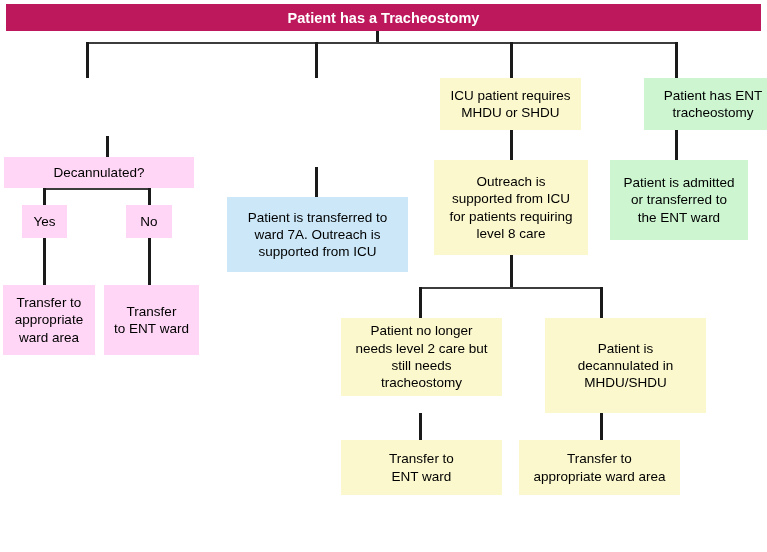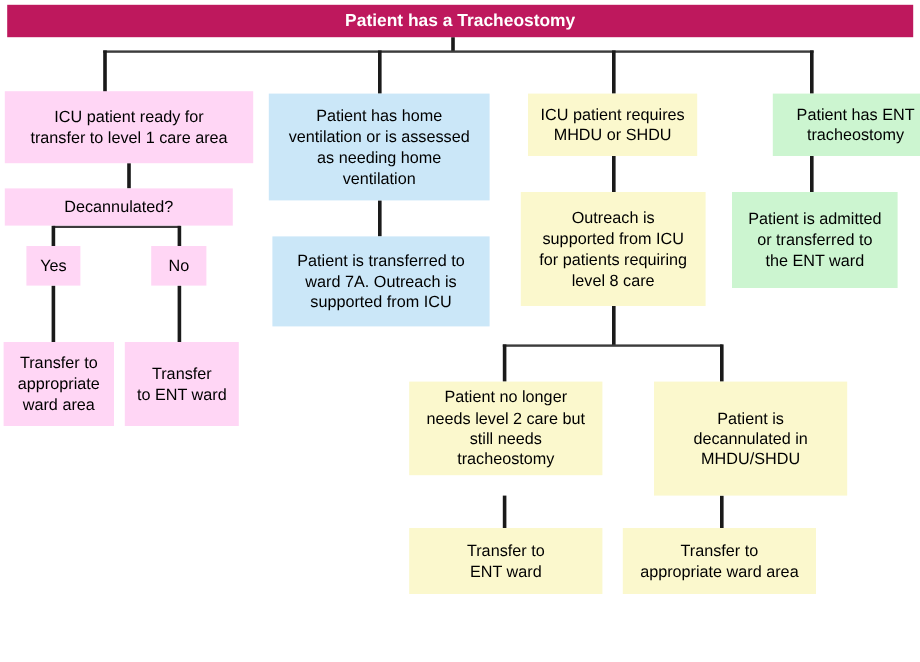--- a/index.html
+++ b/index.html
@@ -63,22 +63,20 @@
 
   <div class="title-bar banner" style="left:6px; top:4px; width:755px; height:27px;">Patient has a Tracheostomy</div>
 
   <div class="edge v" style="left:376px; top:31px; width:3px; height:12px;"></div>
   <div class="edge h thin" style="left:86px; top:42px; width:592px; height:2px;"></div>
   <div class="edge v" style="left:86px; top:42px; width:3px; height:36px;"></div>
   <div class="edge v" style="left:315px; top:42px; width:3px; height:36px;"></div>
   <div class="edge v" style="left:510px; top:42px; width:3px; height:36px;"></div>
   <div class="edge v" style="left:675px; top:42px; width:3px; height:36px;"></div>
 
-  <div class="node pink" style="left:4px; top:76px; width:207px; height:60px;">ICU patient ready for
-transfer to level 1 care area</div>
 
   <div class="edge v" style="left:106px; top:136px; width:3px; height:21px;"></div>
 
   <div class="node pink" style="left:4px; top:157px; width:190px; height:31px;">Decannulated?</div>
 
   <div class="edge h thin" style="left:44px; top:188px; width:106px; height:2px;"></div>
   <div class="edge v" style="left:43px; top:188px; width:3px; height:18px;"></div>
   <div class="edge v" style="left:148px; top:188px; width:3px; height:18px;"></div>
 
   <div class="node pink" style="left:22px; top:205px; width:45px; height:33px;">Yes</div>
@@ -88,24 +86,20 @@
   <div class="edge v" style="left:43px; top:238px; width:3px; height:47px;"></div>
   <div class="edge v" style="left:148px; top:238px; width:3px; height:47px;"></div>
 
   <div class="node pink" style="left:3px; top:285px; width:92px; height:70px;">Transfer to
 appropriate
 ward area</div>
 
   <div class="node pink" style="left:104px; top:285px; width:95px; height:70px;">Transfer
 to ENT ward</div>
 
-  <div class="node blue" style="left:224px; top:78px; width:184px; height:89px;">Patient has home
-ventilation or is assessed
-as needing home
-ventilation</div>
 
   <div class="edge v" style="left:315px; top:167px; width:3px; height:30px;"></div>
 
   <div class="node blue" style="left:227px; top:197px; width:181px; height:75px;">Patient is transferred to
 ward 7A.  Outreach is
 supported from ICU</div>
 
   <div class="node yellow" style="left:440px; top:78px; width:141px; height:52px;">ICU patient requires
 MHDU or SHDU</div>
 

